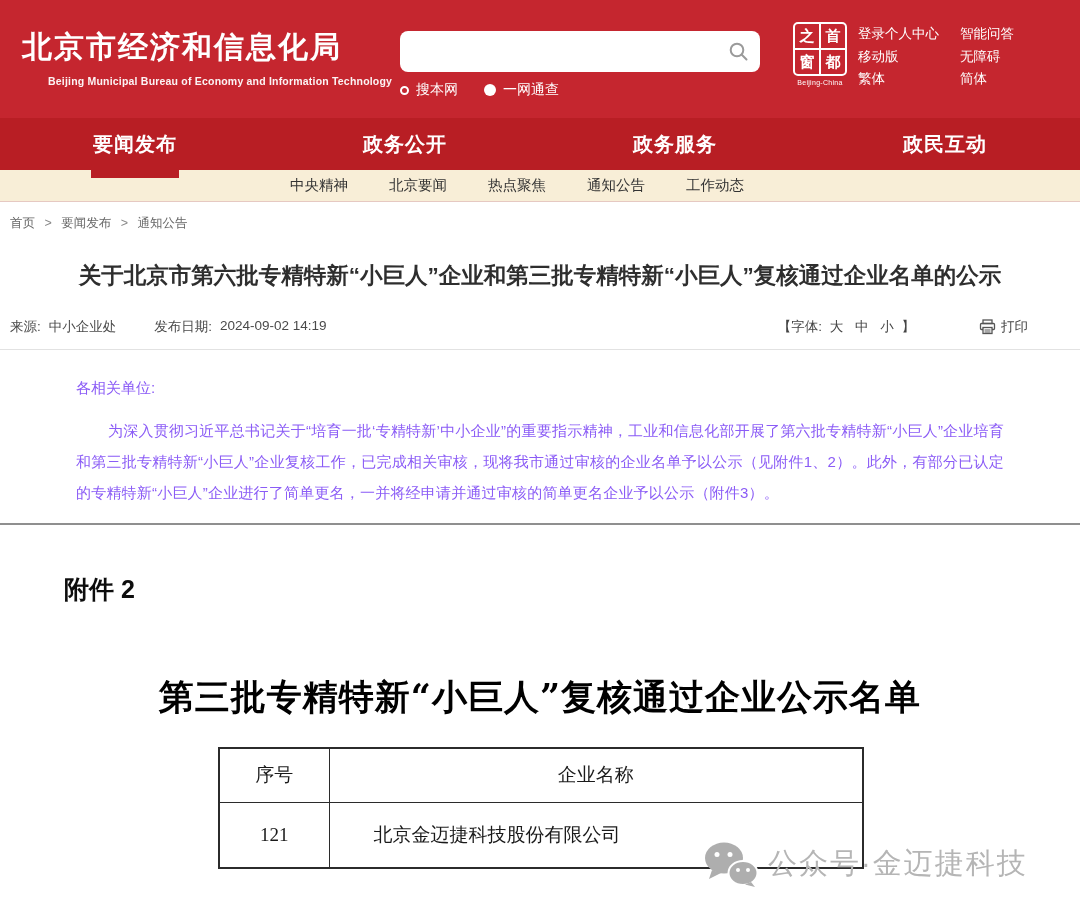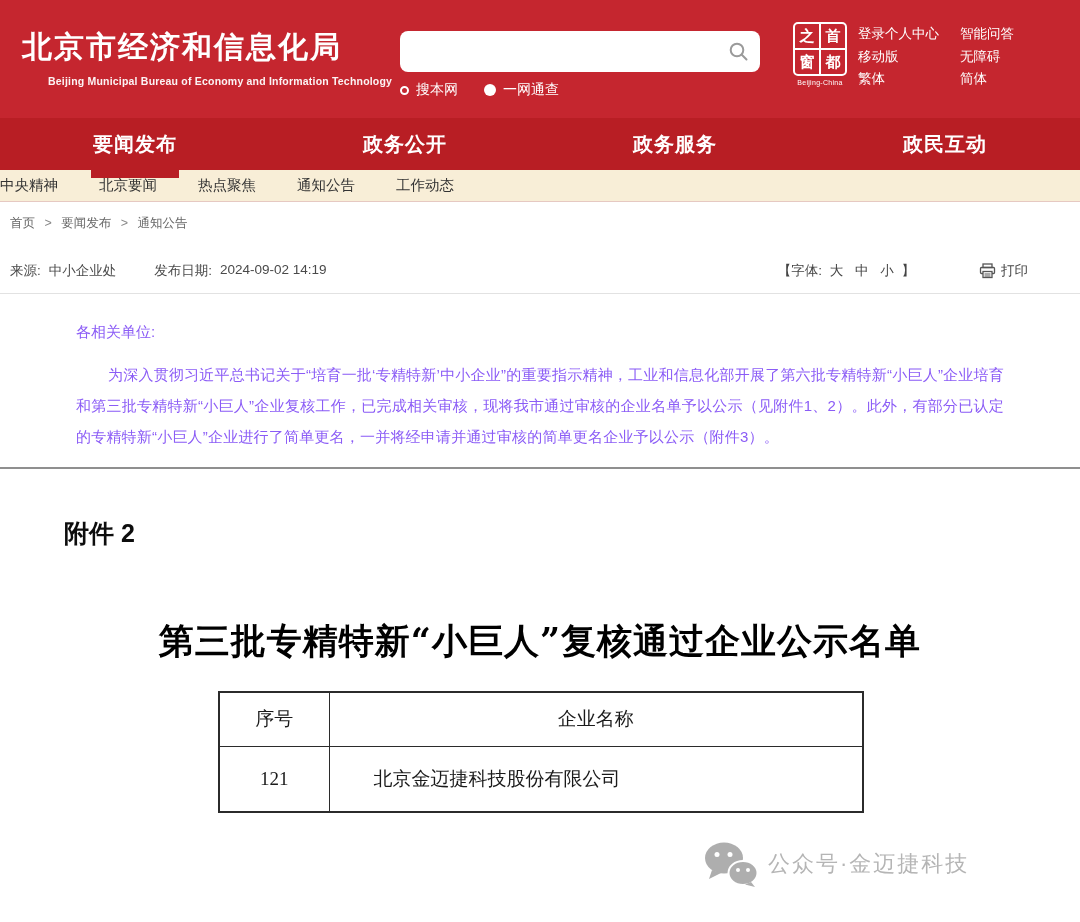--- a/index.html
+++ b/index.html
@@ -54,21 +54,21 @@
     position:relative; color:#fff; font-size:20px; font-weight:700; line-height:52px;
     letter-spacing:1px; cursor:pointer; padding:0 14px;
   }
   .nav-item.active::after {
     content:""; position:absolute; left:50%; transform:translateX(-50%);
     bottom:-8px; width:88px; height:8px; background:#b81e24;
   }
 
   .subnav {
     height:32px; background:#f8eed7; border-bottom:1px solid #e6c9c2;
-    display:flex; gap:41px; font-size:14.5px; color:#333;
+    display:flex; gap:41px; padding-left:290px; font-size:14.5px; color:#333;
   }
   .subnav span { line-height:31px; cursor:pointer; }
 
   
   .breadcrumb { padding:13px 0 5px 10px; font-size:12.5px; color:#666; }
   .breadcrumb .sep { margin:0 6px; color:#888; }
   .breadcrumb .crumb { cursor:pointer; }
 
   
   .title {
@@ -108,21 +108,21 @@
   .att-table th, .att-table td { border:1px solid #2b2b2b; font-weight:400; font-size:19px; }
   .att-table th { height:54px; text-align:center; }
   .att-table td { height:66px; }
   .col-no { width:110px; text-align:center; }
   .col-name { width:534px; }
   td.col-name { padding-left:44px; text-align:left; }
 
   .watermark {
     position:absolute; left:703px; top:841px;
     display:flex; align-items:center; gap:9px;
-    color:#b5b5b5; font-size:22px; letter-spacing:2px; white-space:nowrap;
+    color:#b5b5b5; font-size:29px; letter-spacing:2px; white-space:nowrap;
   }
 </style>
 </head>
 <body>
 
 <div class="page">
 
   <div class="header">
     <div class="brand">
       <div class="brand-cn">北京市经济和信息化局</div>
@@ -185,20 +185,21 @@
   </div>
 
   <div class="breadcrumb">
     <span class="crumb">首页</span>
     <span class="sep">&gt;</span>
     <span class="crumb">要闻发布</span>
     <span class="sep">&gt;</span>
     <span class="crumb">通知公告</span>
   </div>
 
+  <div class="title">关于北京市第六批专精特新“小巨人”企业和第三批专精特新“小巨人”复核通过企业名单的公示</div>
 
   <div class="meta">
     <div class="left">
       <span class="group">
         <span>来源:</span>
         <span>中小企业处</span>
       </span>
       <span class="group">
         <span>发布日期:</span>
         <span>2024-09-02 14:19</span>

